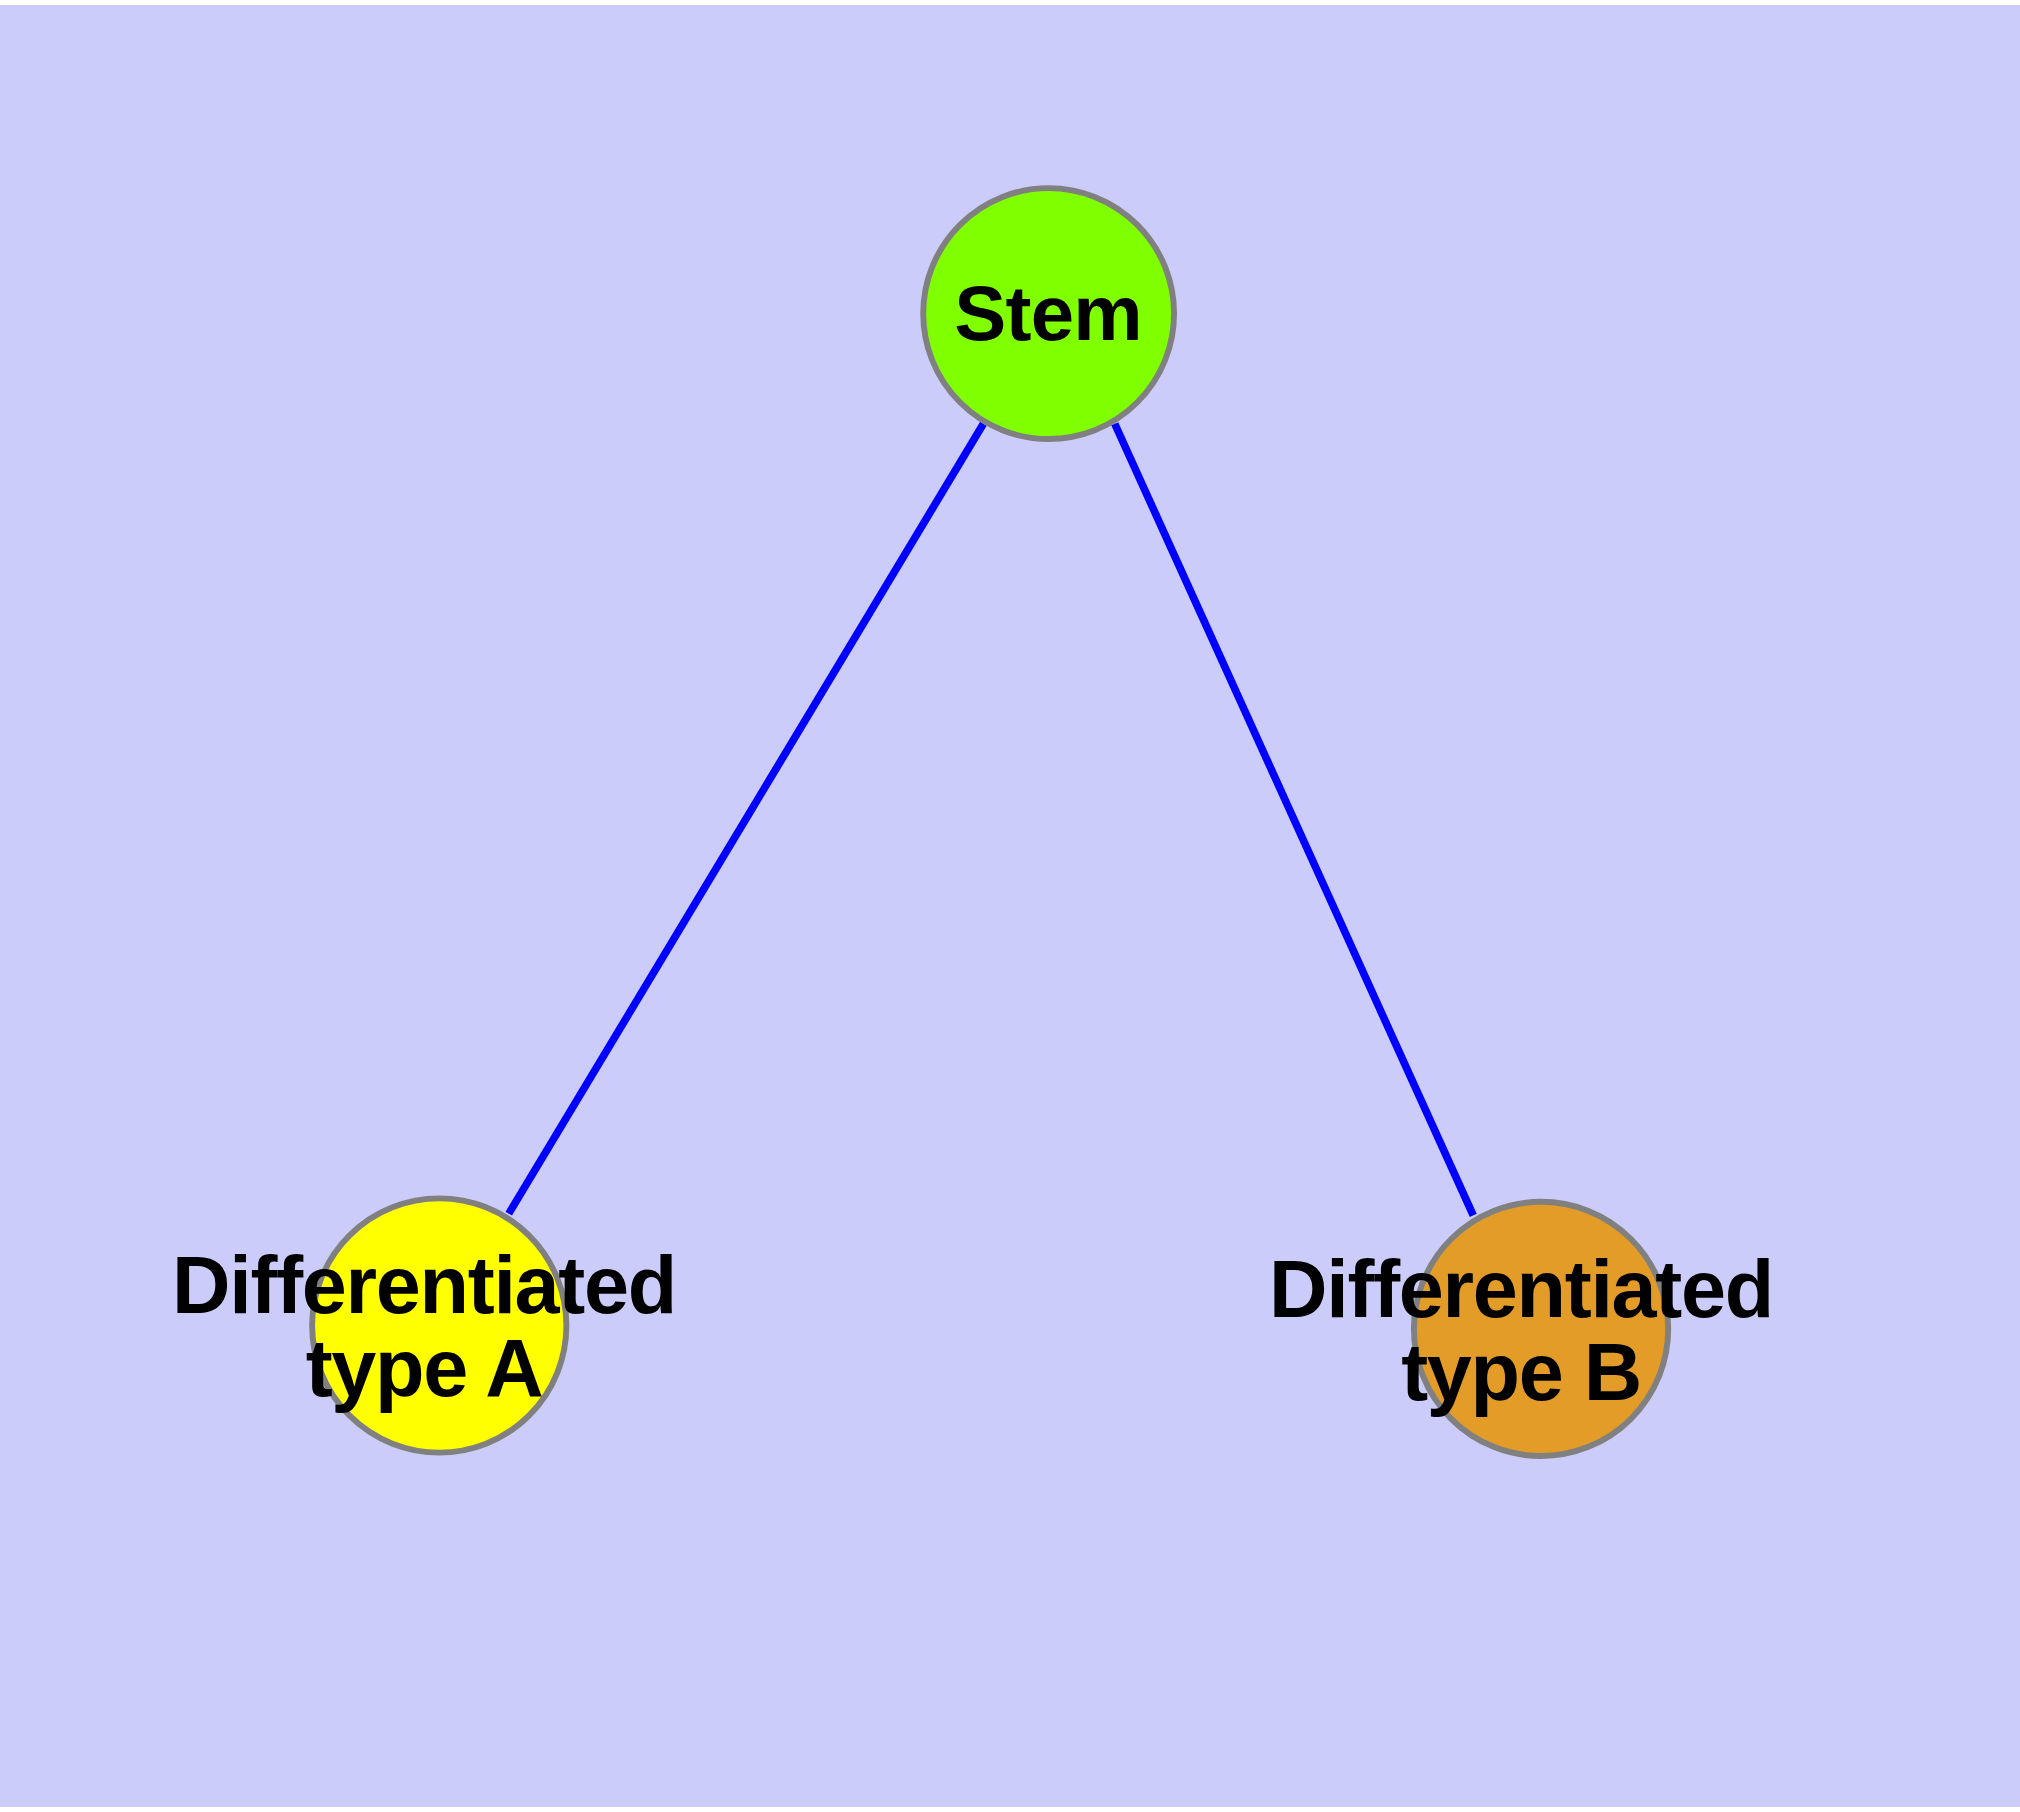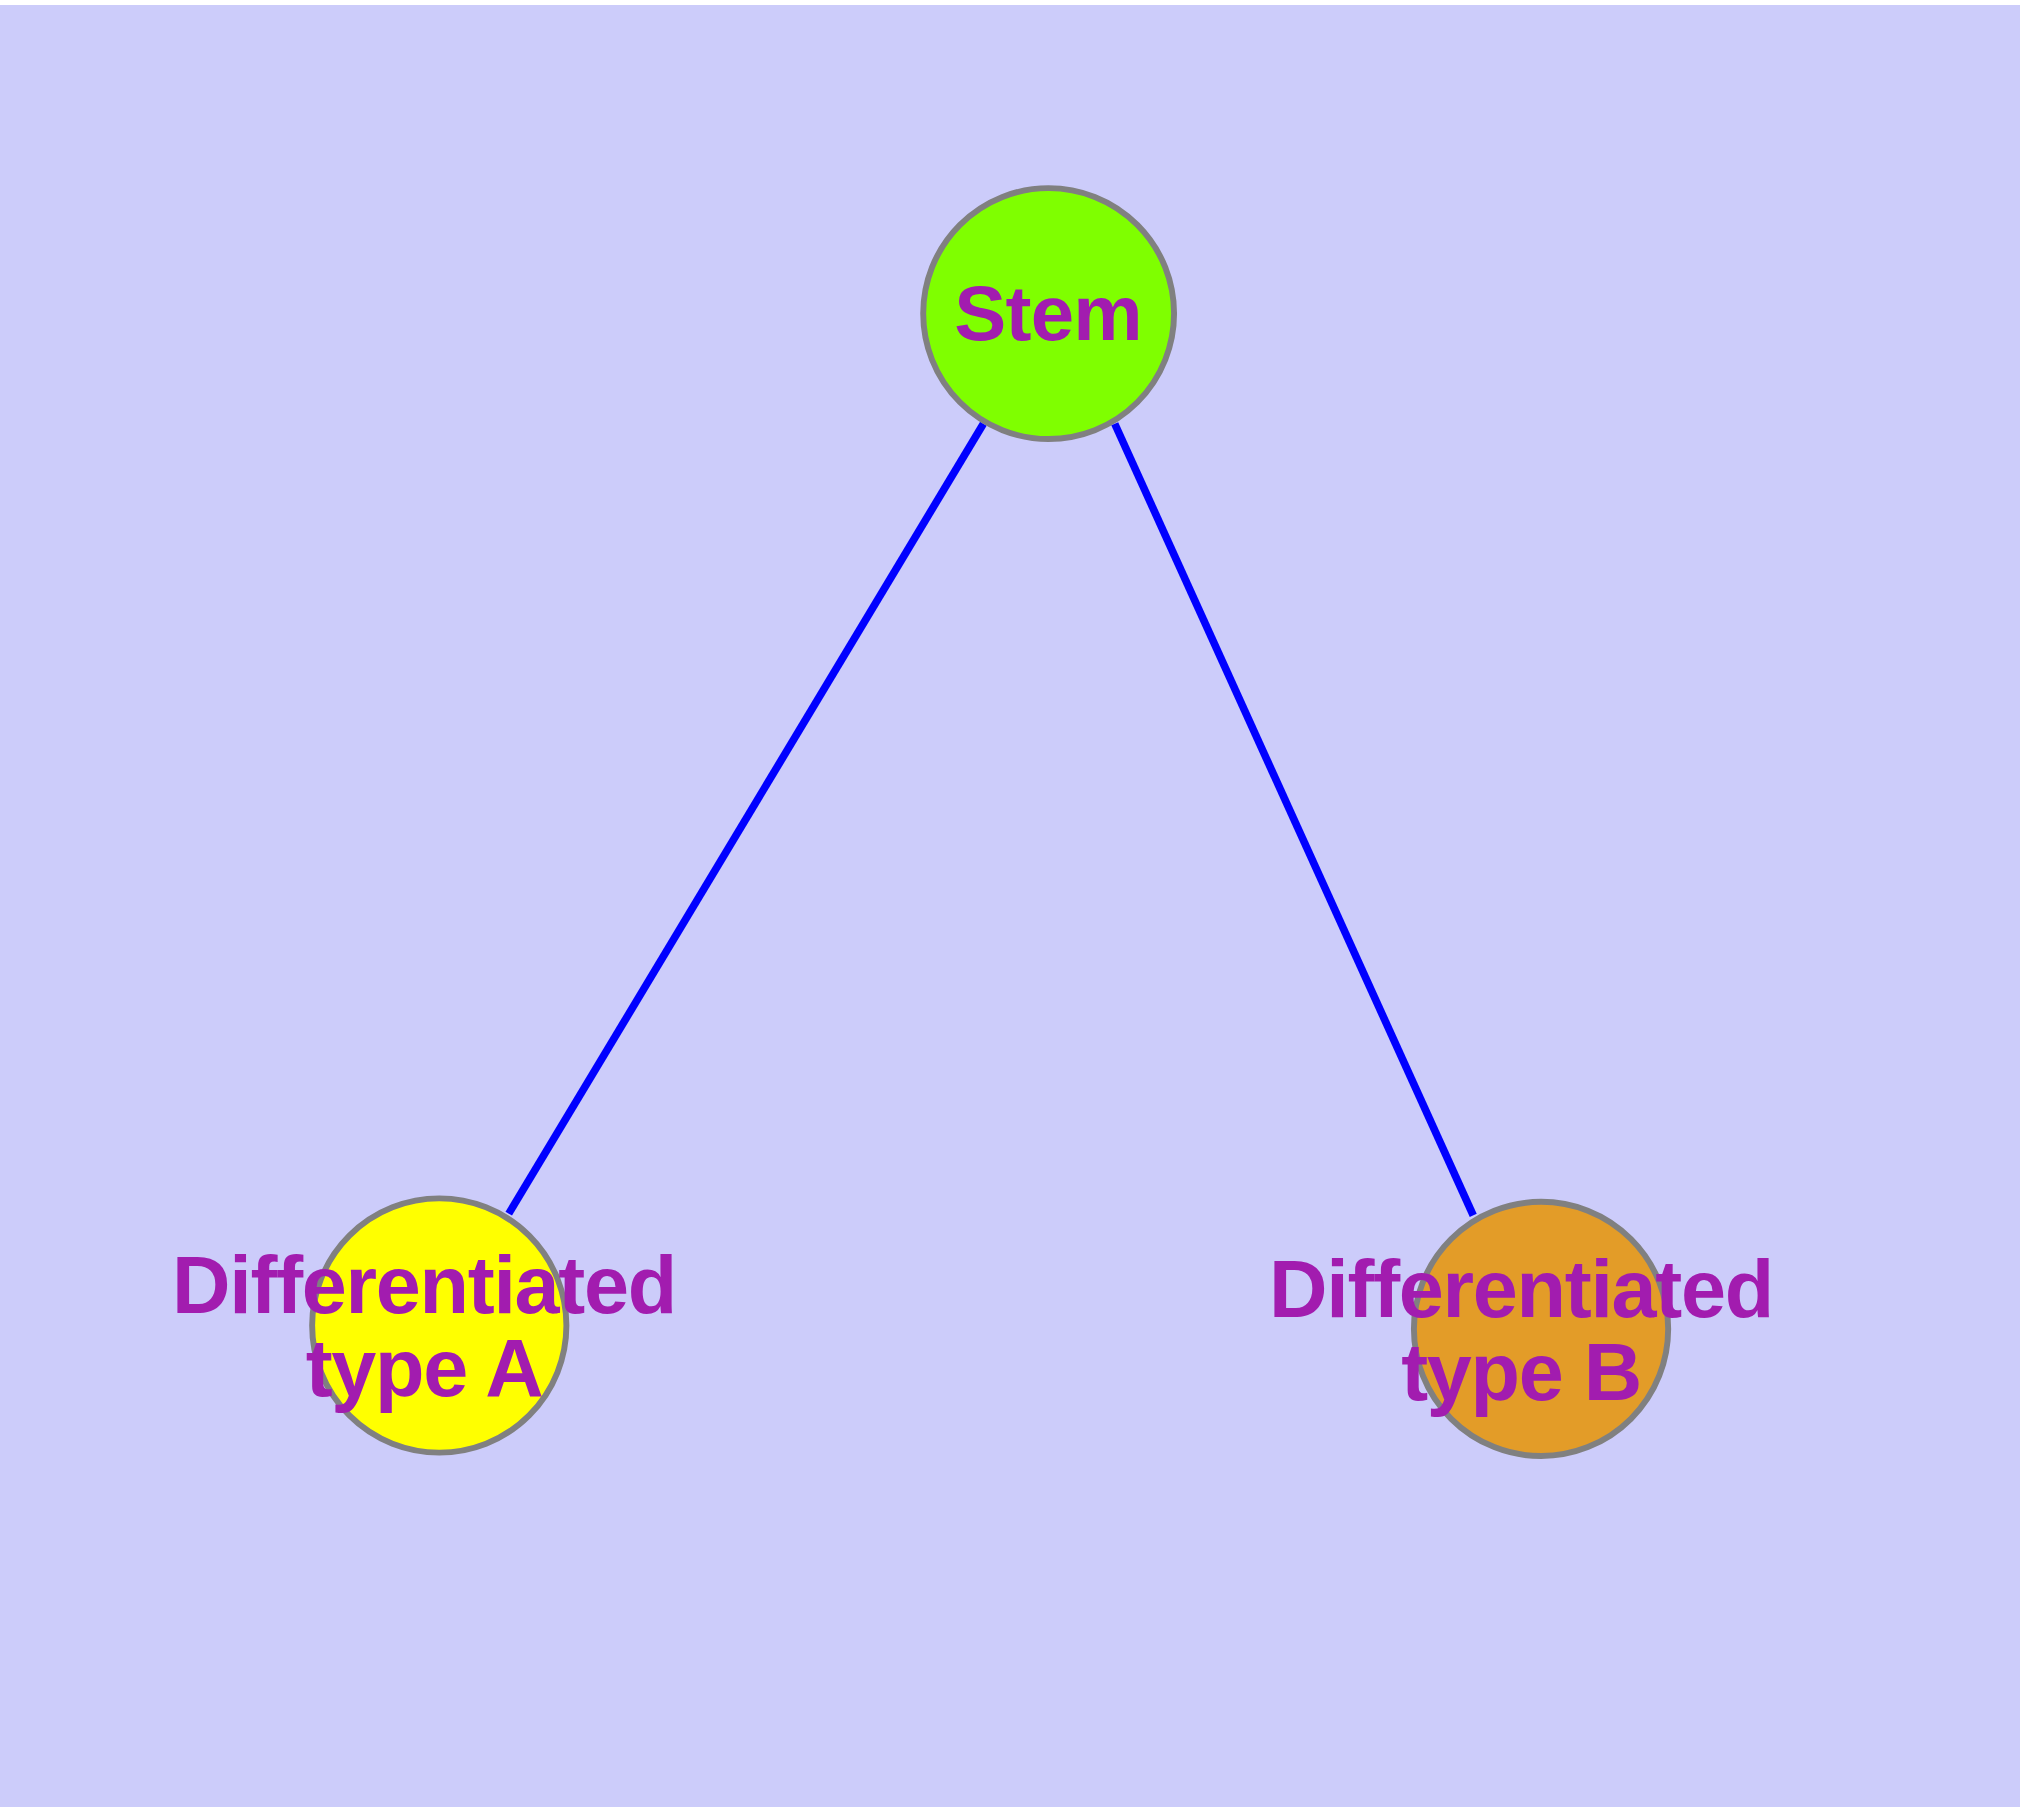--- a/index.html
+++ b/index.html
@@ -26,21 +26,21 @@
   #graph-svg {
     position: absolute;
     left: 0;
     top: 0;
     width: 2021px;
     height: 1812px;
   }
   .node-label {
     position: absolute;
     text-align: center;
-    color: #a21caf;
+    color: #000000;
     font-weight: bold;
     line-height: 1.02;
     white-space: pre;
     pointer-events: none;
     -webkit-font-smoothing: antialiased;
   }
   .label-stem {
     font-size: 78px;
     letter-spacing: -0.8px;
     left: 1048px;

